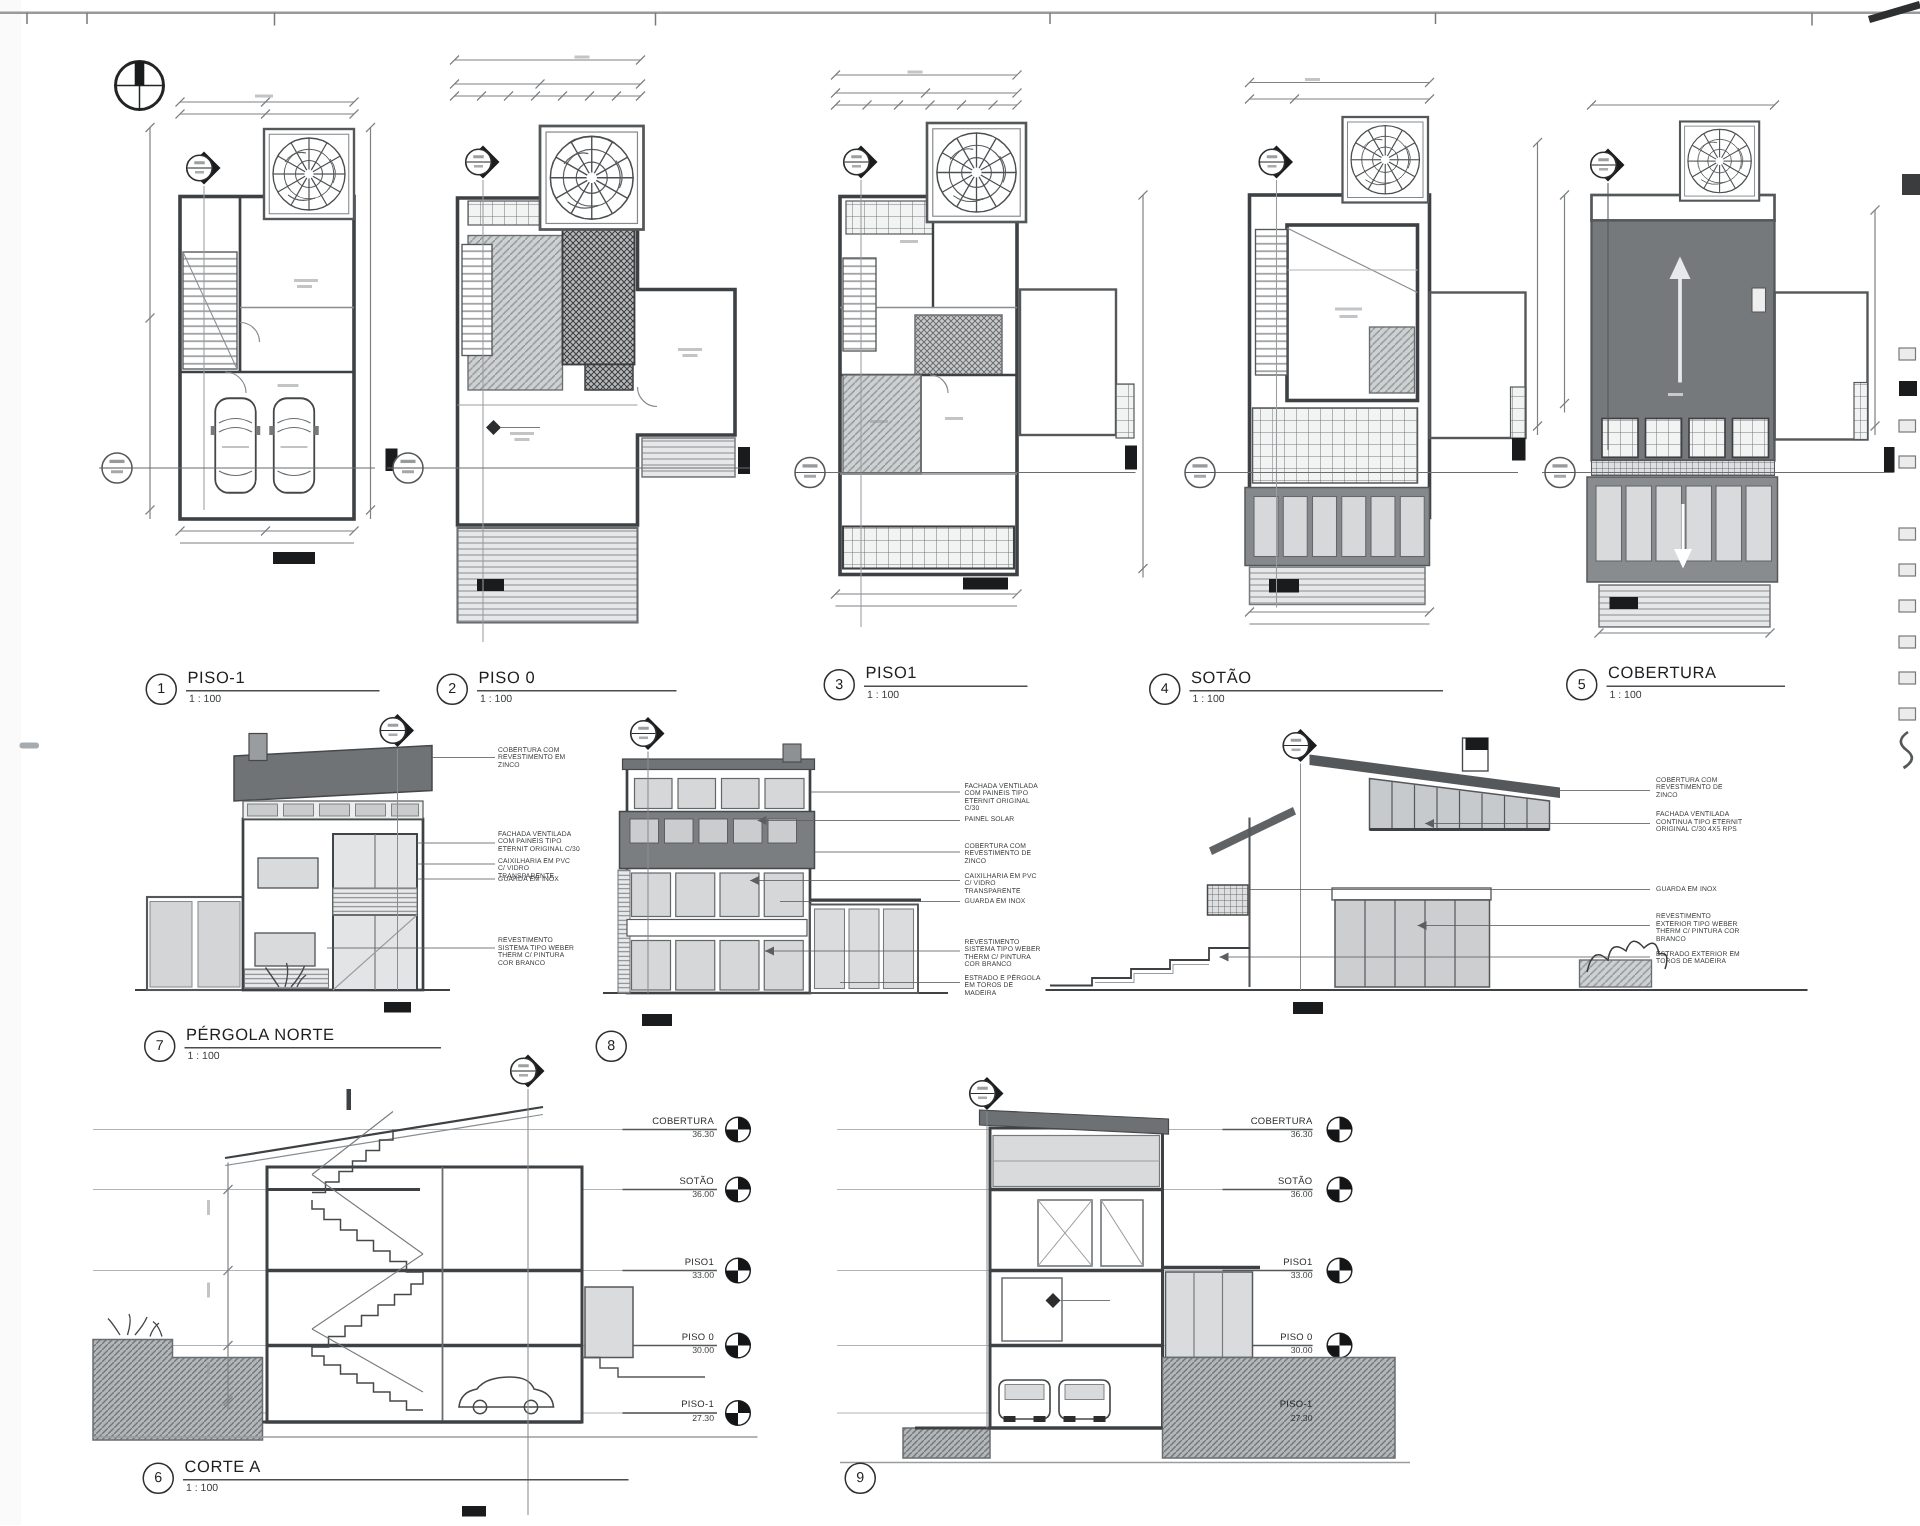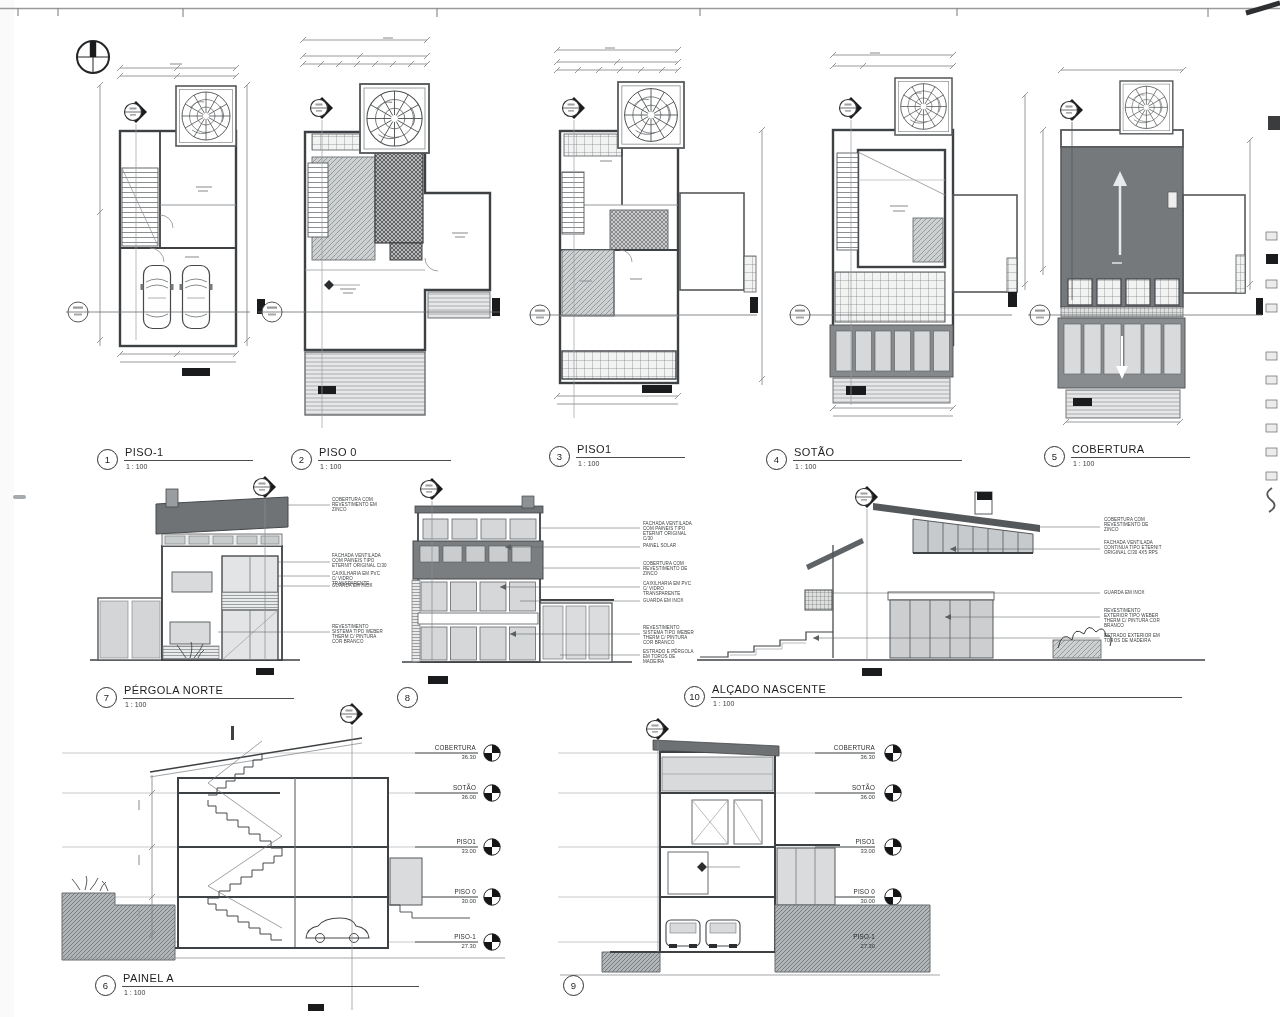--- a/index.html
+++ b/index.html
@@ -652,31 +652,24 @@
 <div class="tblock" style="left:96px;top:684px;">
   <span class="numcirc">7</span>
   <span class="tcol">
         <span class="tname" style="width:170px">PÉRGOLA NORTE</span>
   <span class="tscale">1 : 100</span>
       </span>
 </div>
 <div class="tblock" style="left:397px;top:684px;">
   <span class="numcirc">8</span>
 </div>
-<div class="tblock" style="left:684px;top:683px;">
-  <span class="numcirc">10</span>
-  <span class="tcol">
-        <span class="tname" style="width:470px">ALÇADO NASCENTE</span>
-  <span class="tscale">1 : 100</span>
-      </span>
-</div>
 <div class="tblock" style="left:95px;top:972px;">
   <span class="numcirc">6</span>
   <span class="tcol">
-        <span class="tname" style="width:296px">PAINEL A</span>
+        <span class="tname" style="width:296px">CORTE A</span>
   <span class="tscale">1 : 100</span>
       </span>
 </div>
 <div class="tblock" style="left:563px;top:972px;">
   <span class="numcirc">9</span>
 </div>
 
 <div class="lvl" style="left:414px;top:744px;">
   <div class="lvlname">COBERTURA</div>
       <div class="lvlval">36.30</div>

